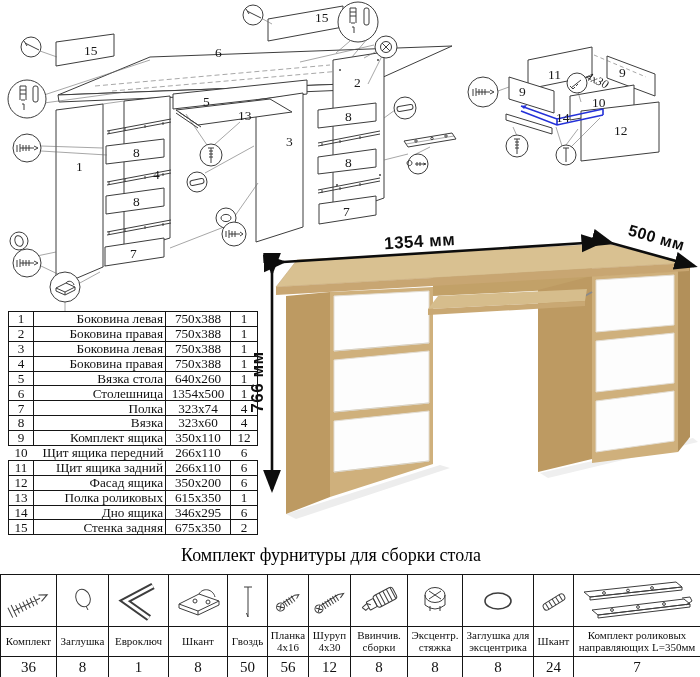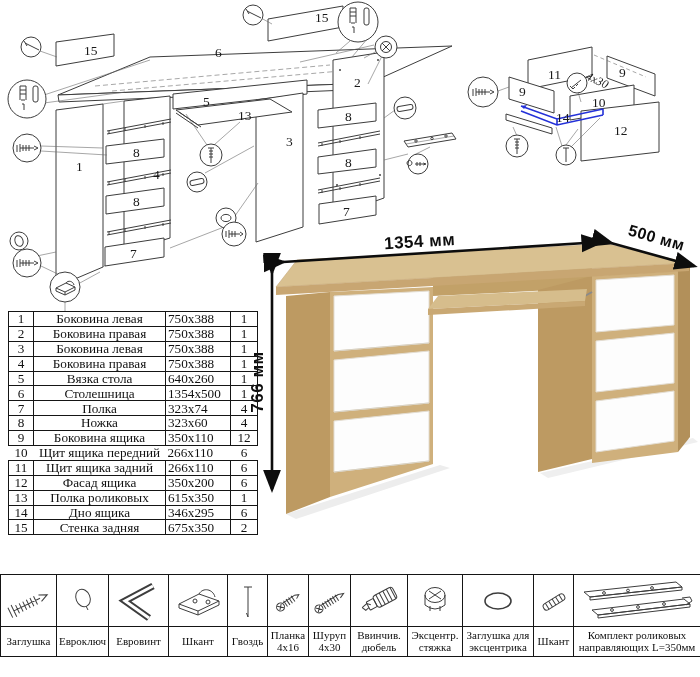--- a/index.html
+++ b/index.html
@@ -9,22 +9,22 @@
   .dlabel{font:13.5px "Liberation Serif",serif;fill:#1a1a1a;}
   .dnote{font:italic 12px "Liberation Serif",serif;fill:#1a1a1a;}
   .dim{font:700 17px "Liberation Sans",sans-serif;fill:#0d0d0d;letter-spacing:.5px;}
   .dim2{font:700 16px "Liberation Sans",sans-serif;fill:#0d0d0d;letter-spacing:.5px;}
 
   
   .parts-table{position:absolute;left:8px;top:311px;border-collapse:collapse;
                font:13.2px/1.02 "Liberation Serif",serif;}
   .parts-table td{border:1px solid #151515;padding:0 2px;height:13.9px;white-space:nowrap;}
   .parts-table .c-num{width:20px;text-align:center;}
-  .parts-table .c-name{width:127px;text-align:center;}
-  .parts-table .c-size{width:60px;text-align:left;}
+  .parts-table .c-name{width:127px;text-align:right;}
+  .parts-table .c-size{width:60px;text-align:center;}
   .parts-table .c-qty{width:22px;text-align:center;}
   .parts-table tr:nth-child(10) td{border-left:none;border-right:none;}
 
   
   .hw-title{position:absolute;top:545px;left:0;width:662px;text-align:center;
             font:18px "Liberation Serif",serif;color:#000;}
   .hw-table{position:absolute;left:0;top:574px;width:700px;border-collapse:collapse;
             table-layout:fixed;font-family:"Liberation Serif",serif;}
   .hw-table td{border:1px solid #151515;text-align:center;vertical-align:middle;padding:0;overflow:hidden;}
   .hw-table .r-icon td{height:51px;}
@@ -332,27 +332,27 @@
           <td class="c-qty">1</td>
         </tr>
         <tr>
           <td class="c-num">7</td>
           <td class="c-name">Полка</td>
           <td class="c-size">323x74</td>
           <td class="c-qty">4</td>
         </tr>
         <tr>
           <td class="c-num">8</td>
-          <td class="c-name">Ножка</td>
+          <td class="c-name">Вязка</td>
           <td class="c-size">323x60</td>
           <td class="c-qty">4</td>
         </tr>
         <tr>
           <td class="c-num">9</td>
-          <td class="c-name">Боковина ящика</td>
+          <td class="c-name">Комплект ящика</td>
           <td class="c-size">350x110</td>
           <td class="c-qty">12</td>
         </tr>
         <tr>
           <td class="c-num">10</td>
           <td class="c-name">Щит ящика передний</td>
           <td class="c-size">266x110</td>
           <td class="c-qty">6</td>
         </tr>
         <tr>
@@ -381,20 +381,21 @@
         </tr>
         <tr>
           <td class="c-num">15</td>
           <td class="c-name">Стенка задняя</td>
           <td class="c-size">675x350</td>
           <td class="c-qty">2</td>
         </tr>
     </tbody>
   </table>
 
+  <div class="hw-title">Комплект фурнитуры для сборки стола</div>
 
   <table class="hw-table">
     <colgroup>
       <col style="width:56px">
         <col style="width:52px">
         <col style="width:60px">
         <col style="width:59px">
       <col style="width:40px">
         <col style="width:41px">
         <col style="width:42px">
@@ -492,29 +493,43 @@
                 <circle cx="76" cy="11" r="1.4"></circle>
         <path d="M16,33 L108,22 L114,27 L22,38 Z M22,38 L114,27 l0,3 L22,41 Z M106,21 l8,-1 2,4 -6,4"></path>
         <circle cx="36" cy="33" r="1.4"></circle>
                 <circle cx="62" cy="30" r="1.4"></circle>
                 <circle cx="88" cy="27" r="1.4"></circle>
               </g>
             </svg>
           </td>
     </tr>
     <tr class="r-name">
+      <td>Комплект</td>
       <td>Заглушка</td>
       <td>Евроключ</td>
-      <td>Евровинт</td>
       <td>Шкант</td>
       <td>Гвоздь</td>
       <td>Планка 4х16</td>
       <td>Шуруп 4х30</td>
-      <td>Ввинчив. дюбель</td>
+      <td>Ввинчив. сборки</td>
       <td>Эксцентр. стяжка</td>
       <td>Заглушка для эксцентрика</td>
       <td>Шкант</td>
       <td>Комплект роликовых направляющих L=350мм</td>
     </tr>
+    <tr class="r-qty">
+      <td>36</td>
+      <td>8</td>
+      <td>1</td>
+      <td>8</td>
+      <td>50</td>
+      <td>56</td>
+      <td>12</td>
+      <td>8</td>
+      <td>8</td>
+      <td>8</td>
+      <td>24</td>
+      <td>7</td>
+    </tr>
   </tbody>
     </table>
 
 </div>
 
 </body></html>

